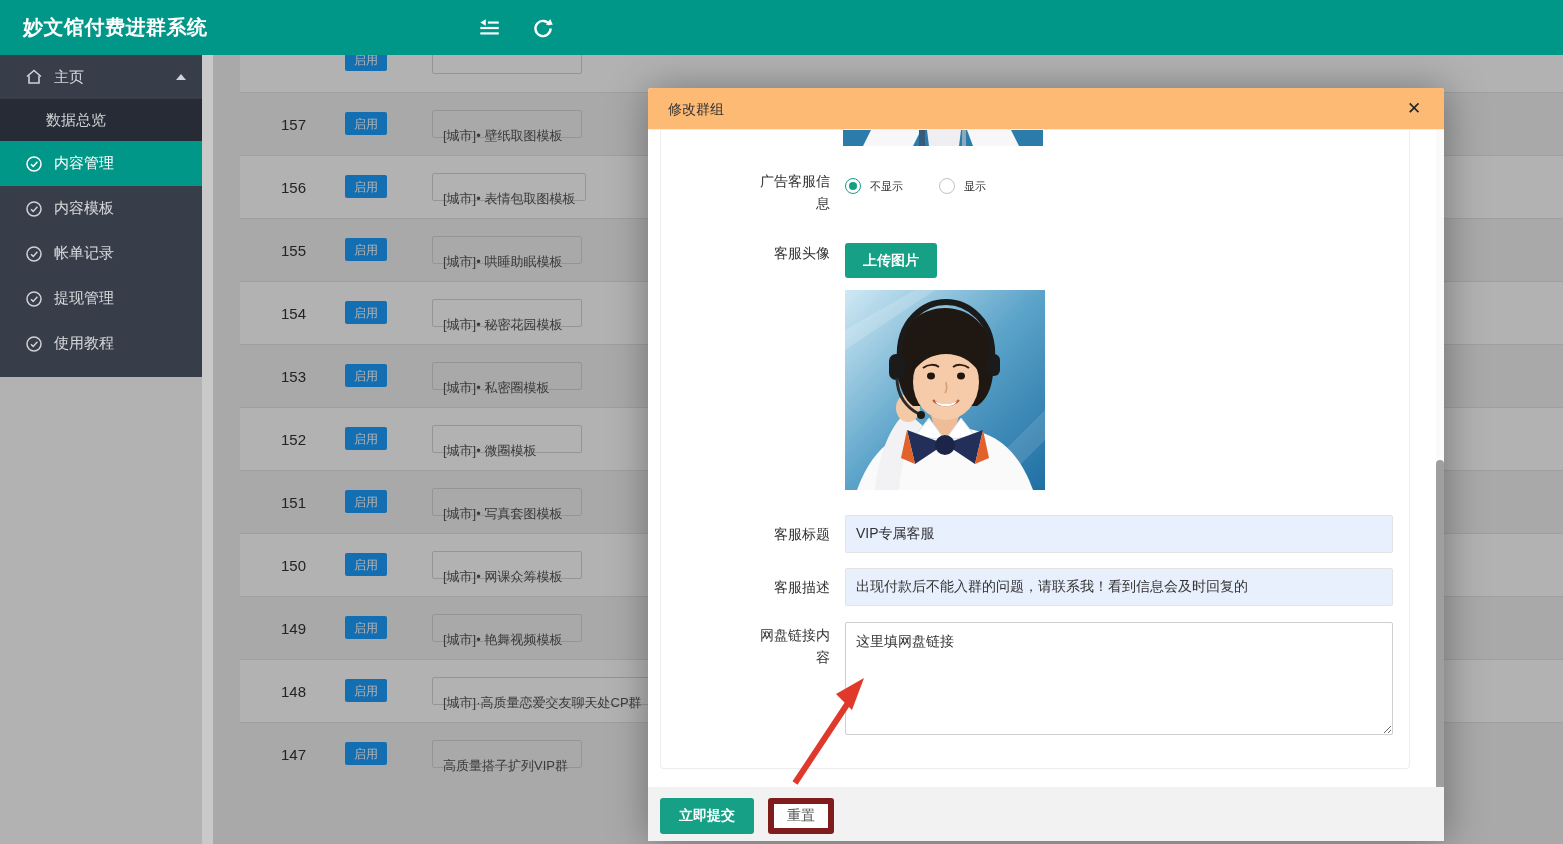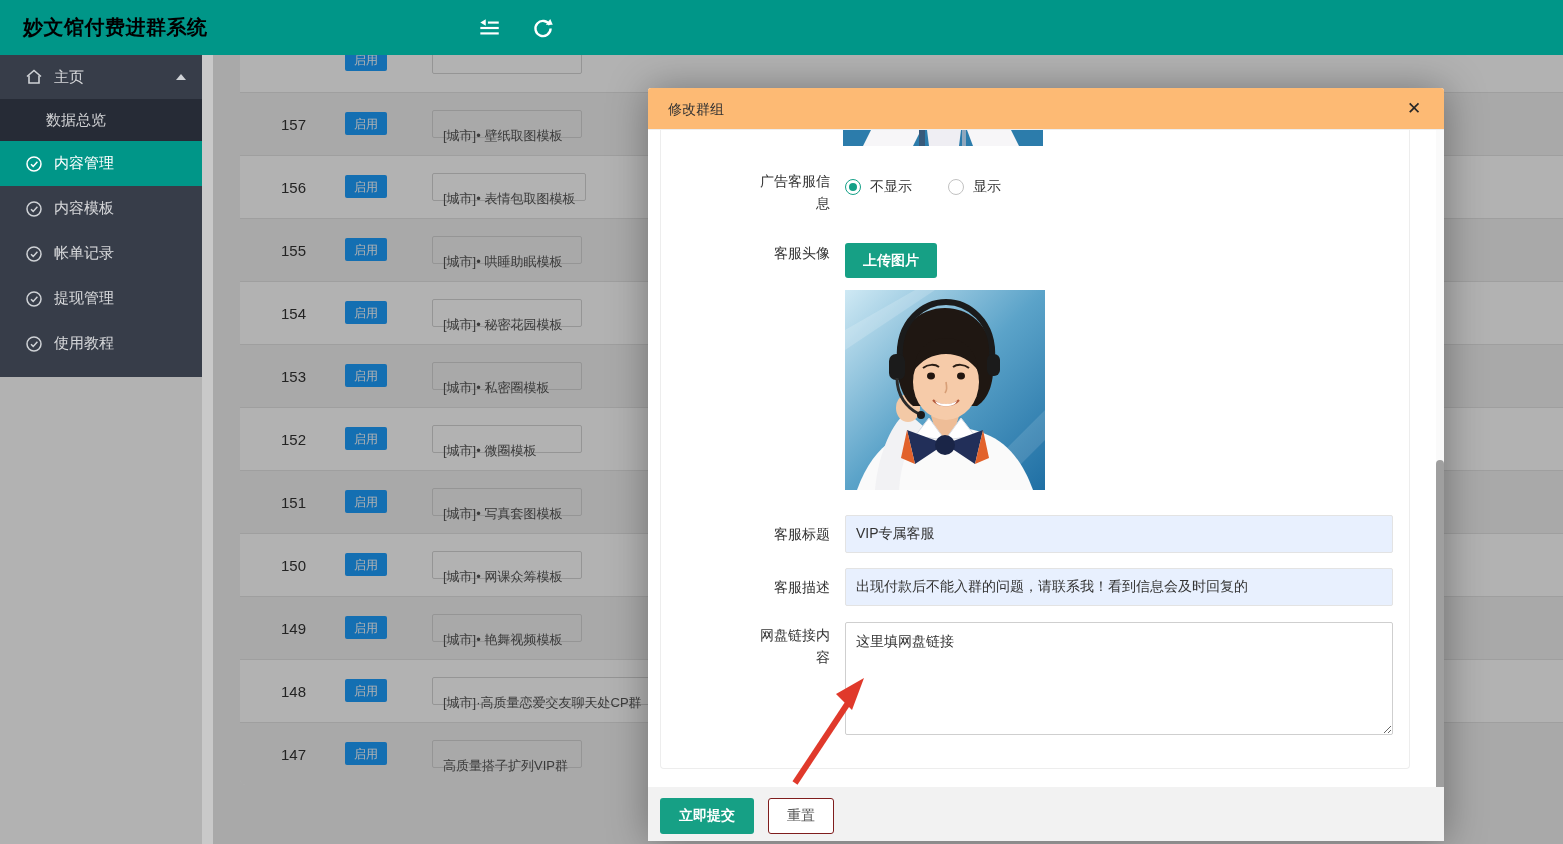--- a/index.html
+++ b/index.html
@@ -1,20 +1,20 @@
 <!DOCTYPE html>
 <html><head>
 <meta charset="utf-8">
 <style>
   * { margin:0; padding:0; box-sizing:border-box; }
   html,body { width:1563px; height:844px; overflow:hidden; font-family:"Liberation Sans","DejaVu Sans",sans-serif; background:#fff; }
 
   
   .app-header { position:absolute; left:0; top:0; width:1563px; height:55px; background:#009688; z-index:20; }
-  .app-title { position:absolute; left:23px; top:0; line-height:55px; color:#000000; font-size:20px; font-weight:bold; letter-spacing:.5px; }
+  .app-title { position:absolute; left:23px; top:0; line-height:55px; color:#ffffff; font-size:20px; font-weight:bold; letter-spacing:.5px; }
   .hdr-icon { position:absolute; top:15px; width:26px; height:26px; cursor:pointer; }
   .hdr-icon svg { width:100%; height:100%; }
   .icon-collapse { left:476px; }
   .icon-refresh { left:530px; }
 
   
   .sidebar { position:absolute; left:0; top:55px; width:202px; height:322px; background:#373d49; z-index:6; padding-bottom:16px; }
   .side-item { position:relative; height:45px; display:flex; align-items:center; padding-left:24px; color:rgba(255,255,255,.8); font-size:15px; cursor:pointer; }
   .side-item .mi { width:20px; height:20px; margin-right:10px; flex:0 0 20px; }
   .side-item .mi svg { width:20px; height:20px; display:block; }
@@ -44,21 +44,21 @@
   
   .modal { position:absolute; left:648px; top:88px; width:796px; height:753px; background:#fff; z-index:10; border-radius:3px 3px 0 0; box-shadow:1px 1px 40px rgba(0,0,0,.35); }
   .modal-header { position:absolute; left:0; top:0; right:0; height:42px; background:#fdba74; border-bottom:1px solid #eee; border-radius:3px 3px 0 0; }
   .modal-title { position:absolute; left:20px; top:0; line-height:42px; font-size:14px; color:#333; }
   .modal-close { position:absolute; right:18px; top:9px; width:24px; height:24px; text-align:center; line-height:24px; font-size:17px; color:#262626; cursor:pointer; }
   .modal-body { position:absolute; left:0; top:42px; right:0; bottom:54px; background:#fff; overflow:hidden; }
   .inner-card { position:absolute; left:12px; right:34px; top:-2px; height:641px; border:1px solid #ededed; border-top:none; border-radius:0 0 4px 4px; }
 
   .photo-strip { position:absolute; left:195px; top:0; width:200px; height:16px; overflow:hidden; }
   .form-label { position:absolute; left:104px; width:78px; text-align:right; font-size:14px; color:#333; line-height:22px; }
-  .radio-group { position:absolute; left:197px; top:48px; display:flex; align-items:center; font-size:14px; color:#333; }
+  .radio-group { position:absolute; left:197px; top:48px; display:flex; align-items:center; font-size:11px; color:#333; }
   .radio { width:16px; height:16px; border-radius:50%; border:1px solid #c2c2c2; margin-right:9px; position:relative; background:#fff; cursor:pointer; }
   .radio.checked { border-color:#13a087; }
   .radio.checked::after { content:""; position:absolute; left:3px; top:3px; width:8px; height:8px; border-radius:50%; background:#13a087; }
   .radio-opt2 { margin-left:36px; }
 
   .btn-upload { position:absolute; left:197px; top:113px; width:92px; height:35px; background:#16a085; color:#fff; font-size:14px; font-weight:bold; border:none; border-radius:3px; cursor:pointer; font-family:inherit; }
   .avatar-photo { position:absolute; left:197px; top:160px; width:200px; height:200px; overflow:hidden; }
 
   .form-input { position:absolute; left:197px; width:548px; height:38px; background:#e8f0fe; border:1px solid #e3e3e3; border-radius:2px; padding:0 10px; font-size:14px; color:#333; font-family:inherit; }
   .inp-title { top:385px; }
@@ -66,21 +66,21 @@
   .form-textarea { position:absolute; left:197px; top:492px; width:548px; height:113px; border:1px solid #cfcfcf; border-radius:2px; padding:8px 10px; font-size:14px; color:#333; font-family:inherit; background:#fff; resize:both; line-height:20px; }
   .lbl-radio { top:40px; } .lbl-avatar { top:112px; } .lbl-title { top:393px; } .lbl-desc { top:446px; } .lbl-pan { top:494px; }
 
   .annot-arrow { position:absolute; left:128px; top:518px; width:110px; height:140px; pointer-events:none; z-index:3; }
 
   .modal-scroll { position:absolute; right:0; top:42px; bottom:0; width:8px; background:#fafafa; }
   .modal-scroll .thumb { position:absolute; left:0; top:330px; bottom:0; width:8px; background:#9f9f9f; border-radius:4px; cursor:pointer; }
 
   .modal-footer { position:absolute; left:0; bottom:0; right:0; height:54px; background:#f2f2f2; }
   .btn-submit { position:absolute; left:12px; top:11px; width:94px; height:36px; background:#16a085; color:#fff; border:none; border-radius:3px; font-size:14px; font-weight:bold; cursor:pointer; font-family:inherit; }
-  .btn-reset { position:absolute; left:120px; top:11px; width:66px; height:36px; background:#fff; color:#555; border:1px solid #7f1d1d; border-radius:3px; font-size:14px; cursor:pointer; font-family:inherit; }
+  .btn-reset { position:absolute; left:120px; top:11px; width:66px; height:36px; background:#fff; color:#555; border:6px solid #7f1d1d; border-radius:3px; font-size:14px; cursor:pointer; font-family:inherit; }
 </style>
 </head>
 <body>
 
 <div class="app-header">
   <div class="app-title">妙文馆付费进群系统</div>
   <div class="hdr-icon icon-collapse">
     <svg viewBox="0 0 24 24">
         <g stroke="#fff" stroke-width="2" fill="none">
       <path d="M11 7 H21"></path>

